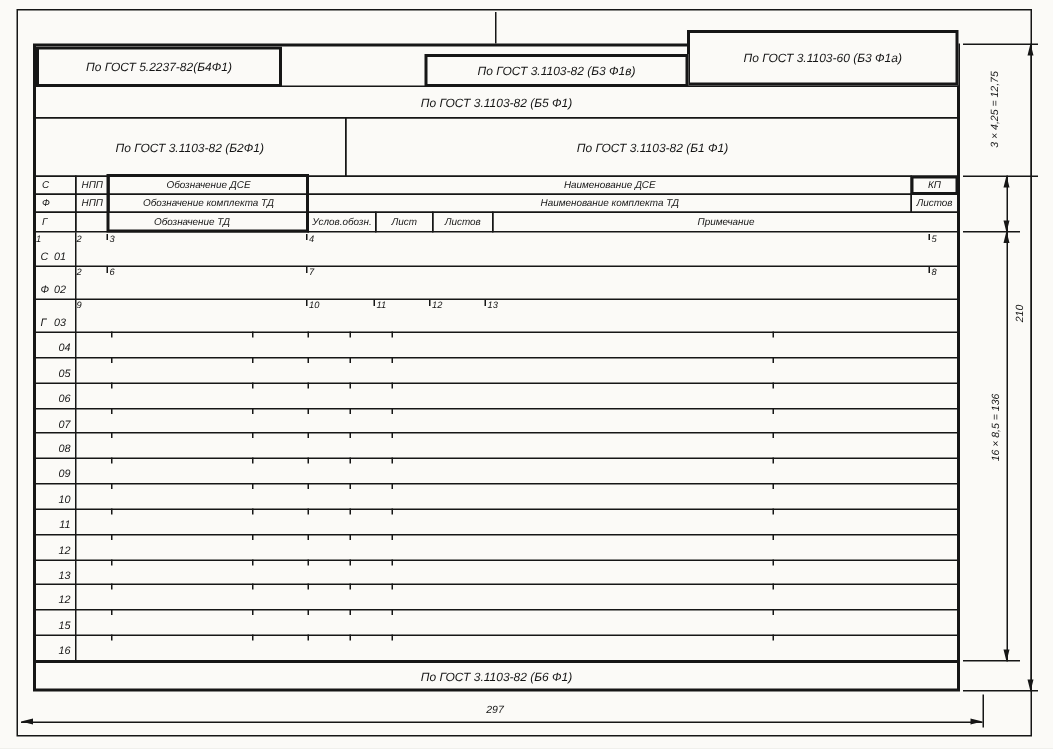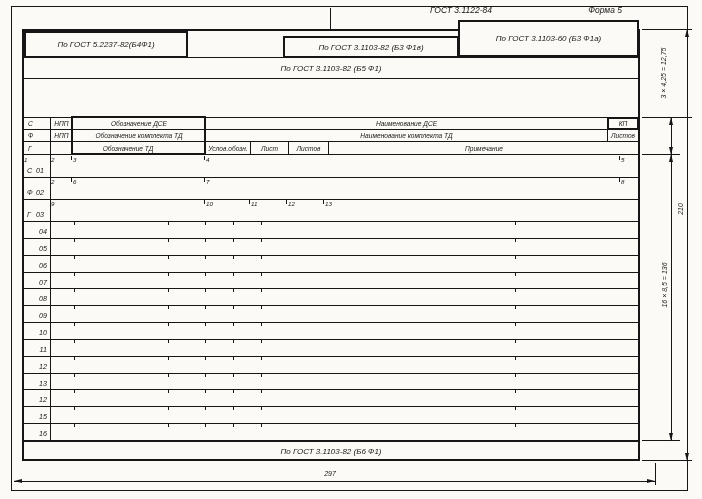--- a/index.html
+++ b/index.html
@@ -33,43 +33,45 @@
   .ar-left{border-top:2.5px solid transparent;border-bottom:2.5px solid transparent;border-right:8px solid #161616;}
   .ar-right{border-top:2.5px solid transparent;border-bottom:2.5px solid transparent;border-left:8px solid #161616;}
 </style>
 </head>
 <body>
 
 <div id="canvas">
 
   <div class="frame" style="left:11px;top:6px;width:677px;height:485px;"></div>
 
-  <div class="caption" style="left:430px;top:5px;width:192px;">
-    <span>ГОСТ 3.1122-84</span>
-    <span>Форма 5</span>
-  </div>
 
   <div class="ln" style="left:330px;top:8px;width:1px;height:21px;"></div>
 
   <div class="outline" style="left:22px;top:29px;width:618px;height:432px;"></div>
 
   <div class="gostbox" style="left:458px;top:20px;width:181px;height:37px;">
     <span>По ГОСТ 3.1103-60 (Б3 Ф1а)</span>
   </div>
   <div class="gostbox" style="left:24px;top:31px;width:164px;height:27px;">
     <span>По ГОСТ 5.2237-82(Б4Ф1)</span>
   </div>
   <div class="gostbox" style="left:283px;top:36px;width:176px;height:22px;">
     <span>По ГОСТ 3.1103-82 (Б3 Ф1в)</span>
   </div>
 
   <div class="bandbox" style="left:22px;top:57px;width:618px;height:22px;">
     <span>По ГОСТ 3.1103-82 (Б5 Ф1)</span>
   </div>
 
+  <div class="bandbox" style="left:22px;top:78px;width:209px;height:40px;">
+    <span>По ГОСТ 3.1103-82 (Б2Ф1)</span>
+  </div>
+  <div class="bandbox" style="left:230px;top:78px;width:410px;height:40px;">
+    <span>По ГОСТ 3.1103-82 (Б1 Ф1)</span>
+  </div>
 
   <div class="cell left" style="left:22px;top:117px;width:29px;height:13px;">
       <span>С</span>
     </div>
   <div class="cell" style="left:50px;top:117px;width:23px;height:13px;">
       <span>НПП</span>
     </div>
   <div class="cell" style="left:72px;top:117px;width:134px;height:13px;">
       <span>Обозначение ДСЕ</span>
     </div>

